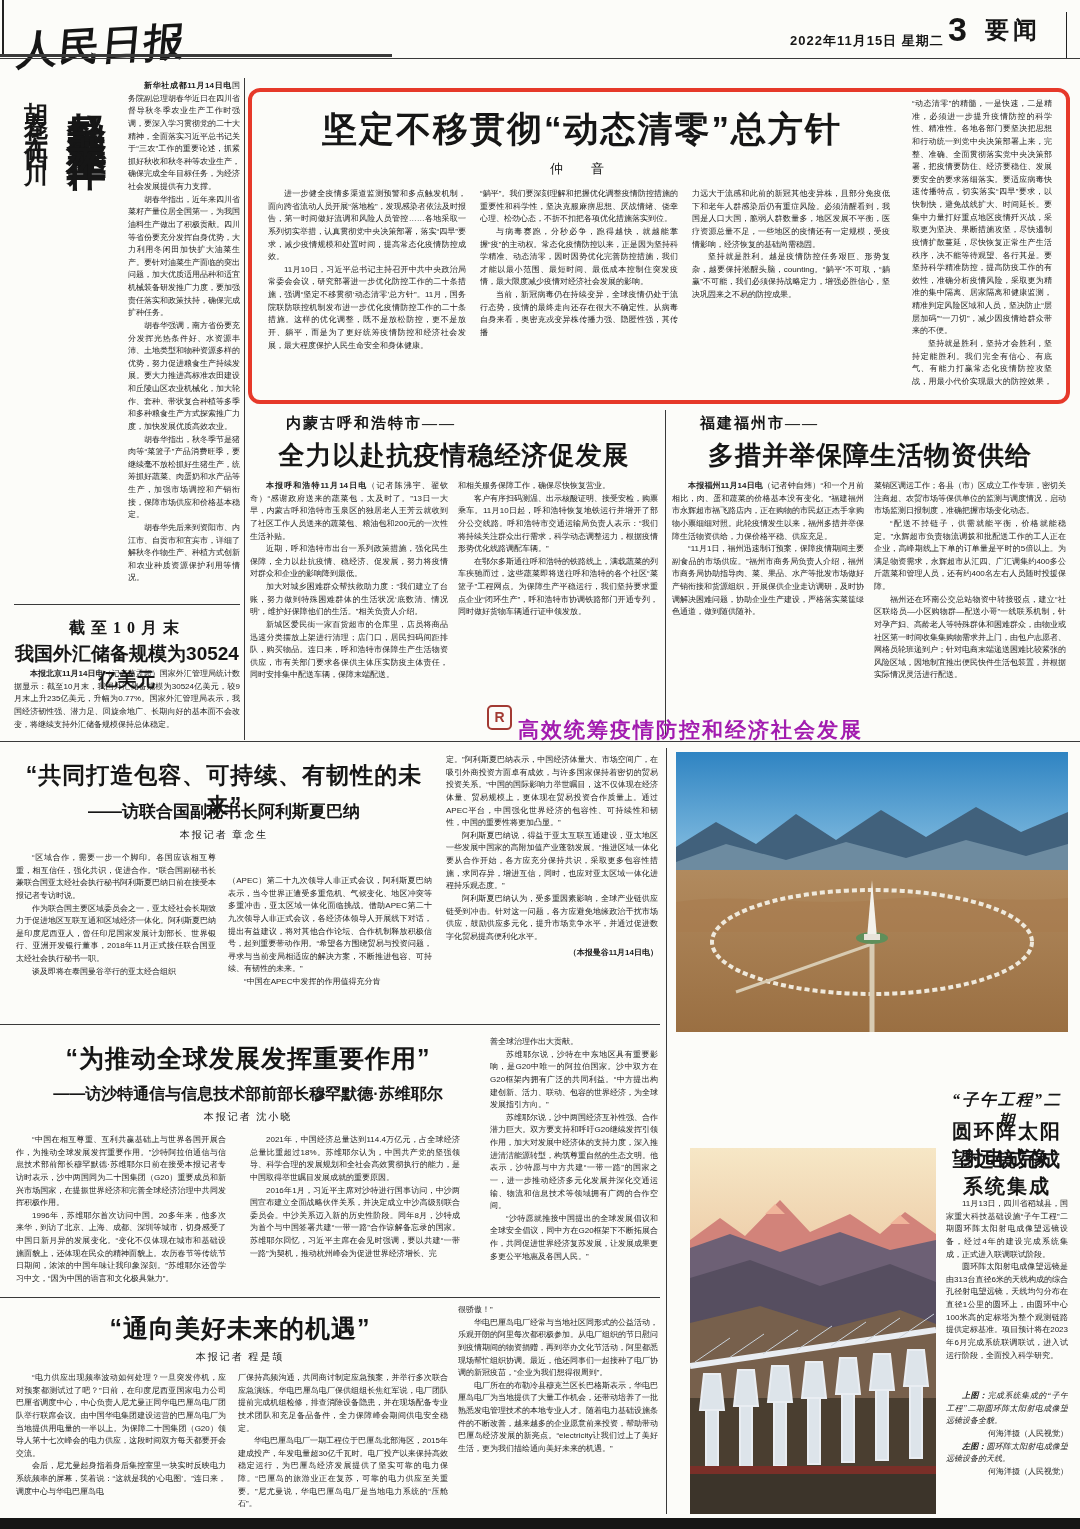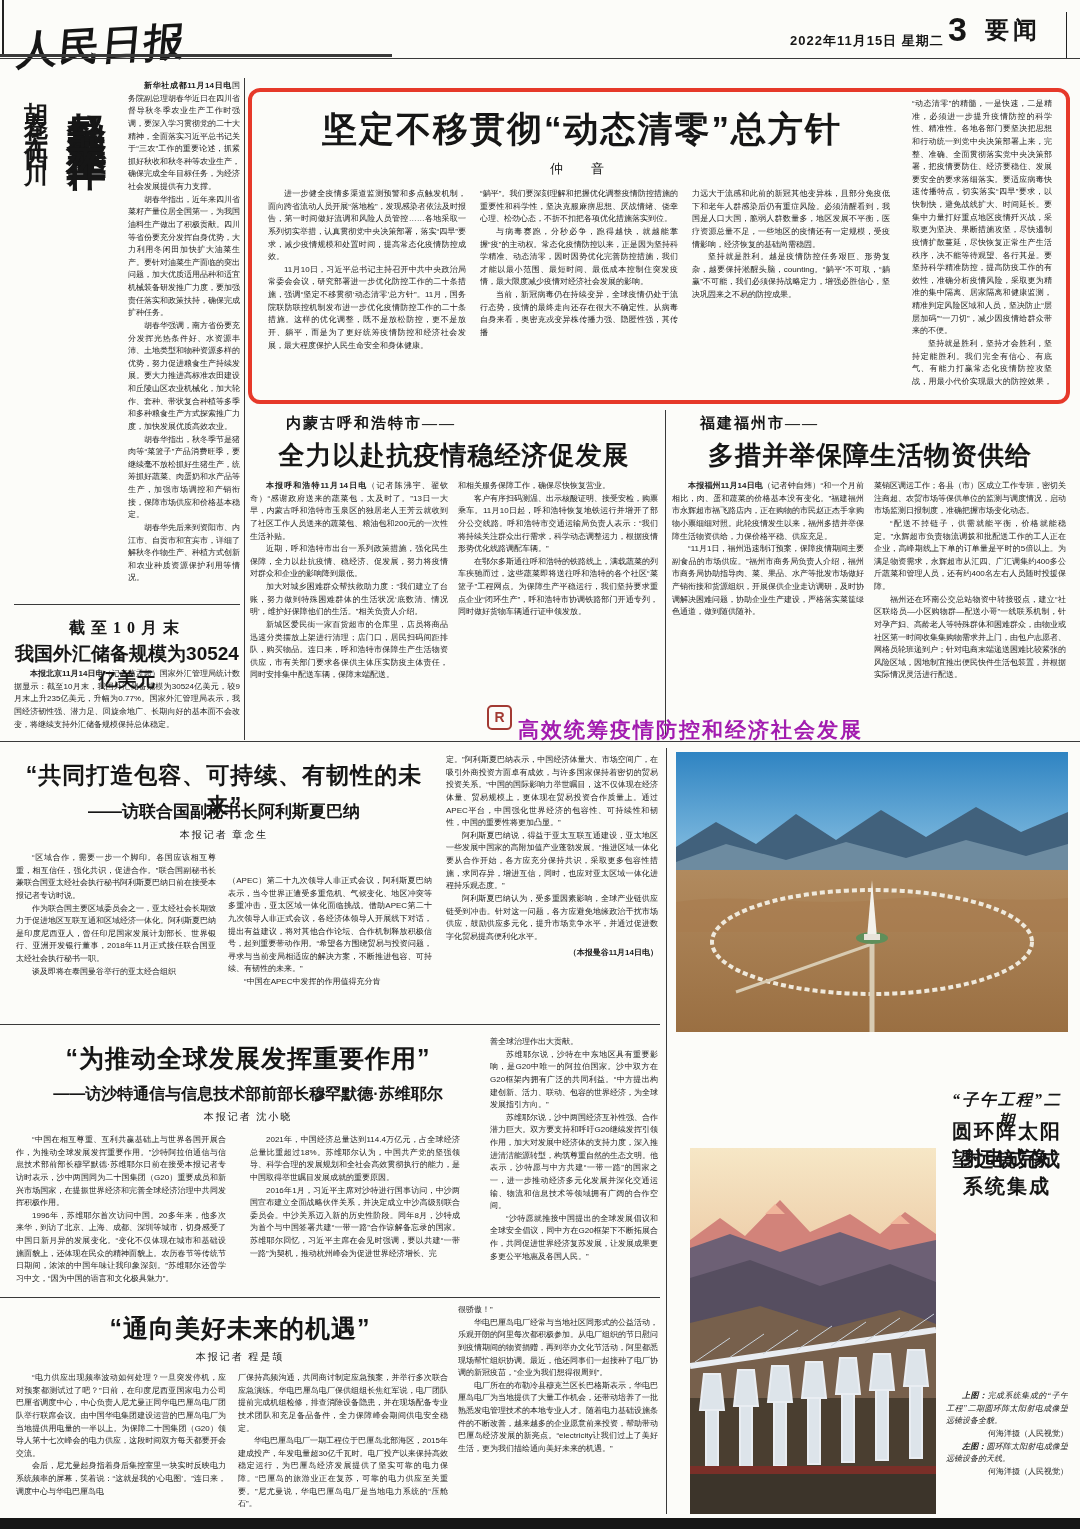--- a/index.html
+++ b/index.html
@@ -254,20 +254,24 @@
         <path d="M5,214 L40,190 M39,210 L74,186 M73,206 L108,182 M107,202 L142,178 M141,198 L176,174 M175,194 L210,170 M209,190 L244,166"></path>
       </g>
       <rect x="0" y="318" width="246" height="8" fill="#7a2f28"></rect>
       <rect x="0" y="326" width="246" height="40" fill="#3c342a"></rect>
     </svg>
   </div>
 
   <div class="abs ziwu-kicker" style="left:946px;top:1090px;width:122px;">“子午工程”二期</div>
   <div class="abs ziwu-headline" style="left:944px;top:1118px;width:126px;">圆环阵太阳射电成像</div>
   <div class="abs ziwu-headline" style="left:944px;top:1146px;width:126px;">望远镜完成系统集成</div>
+  <div class="abs body-text" style="left:946px;top:1198px;width:122px;height:190px;">
+    <p>11月13日，四川省稻城县，国家重大科技基础设施“子午工程”二期圆环阵太阳射电成像望远镜设备，经过4年的建设完成系统集成，正式进入联调联试阶段。</p>
+    <p>圆环阵太阳射电成像望远镜是由313台直径6米的天线构成的综合孔径射电望远镜，天线均匀分布在直径1公里的圆环上，由圆环中心100米高的定标塔为整个观测链路提供定标基准。项目预计将在2023年6月完成系统联调联试，进入试运行阶段，全面投入科学研究。</p>
+  </div>
   <div class="abs body-text cap" style="left:946px;top:1390px;width:122px;height:124px;">
     <p><b>上图：</b><span>完成系统集成的“子午工程”二期圆环阵太阳射电成像望远镜设备全貌。</span></p>
     <p class="credit">何海洋摄（人民视觉）</p>
     <p><b>左图：</b><span>圆环阵太阳射电成像望远镜设备的天线。</span></p>
     <p class="credit">何海洋摄（人民视觉）</p>
   </div>
 
   <div class="bottom-bar" style="top:1518px;height:11px;"></div>
 
 </div>

